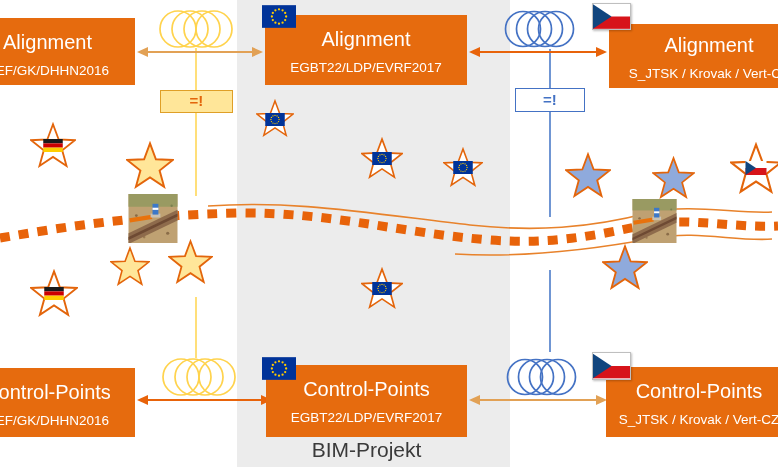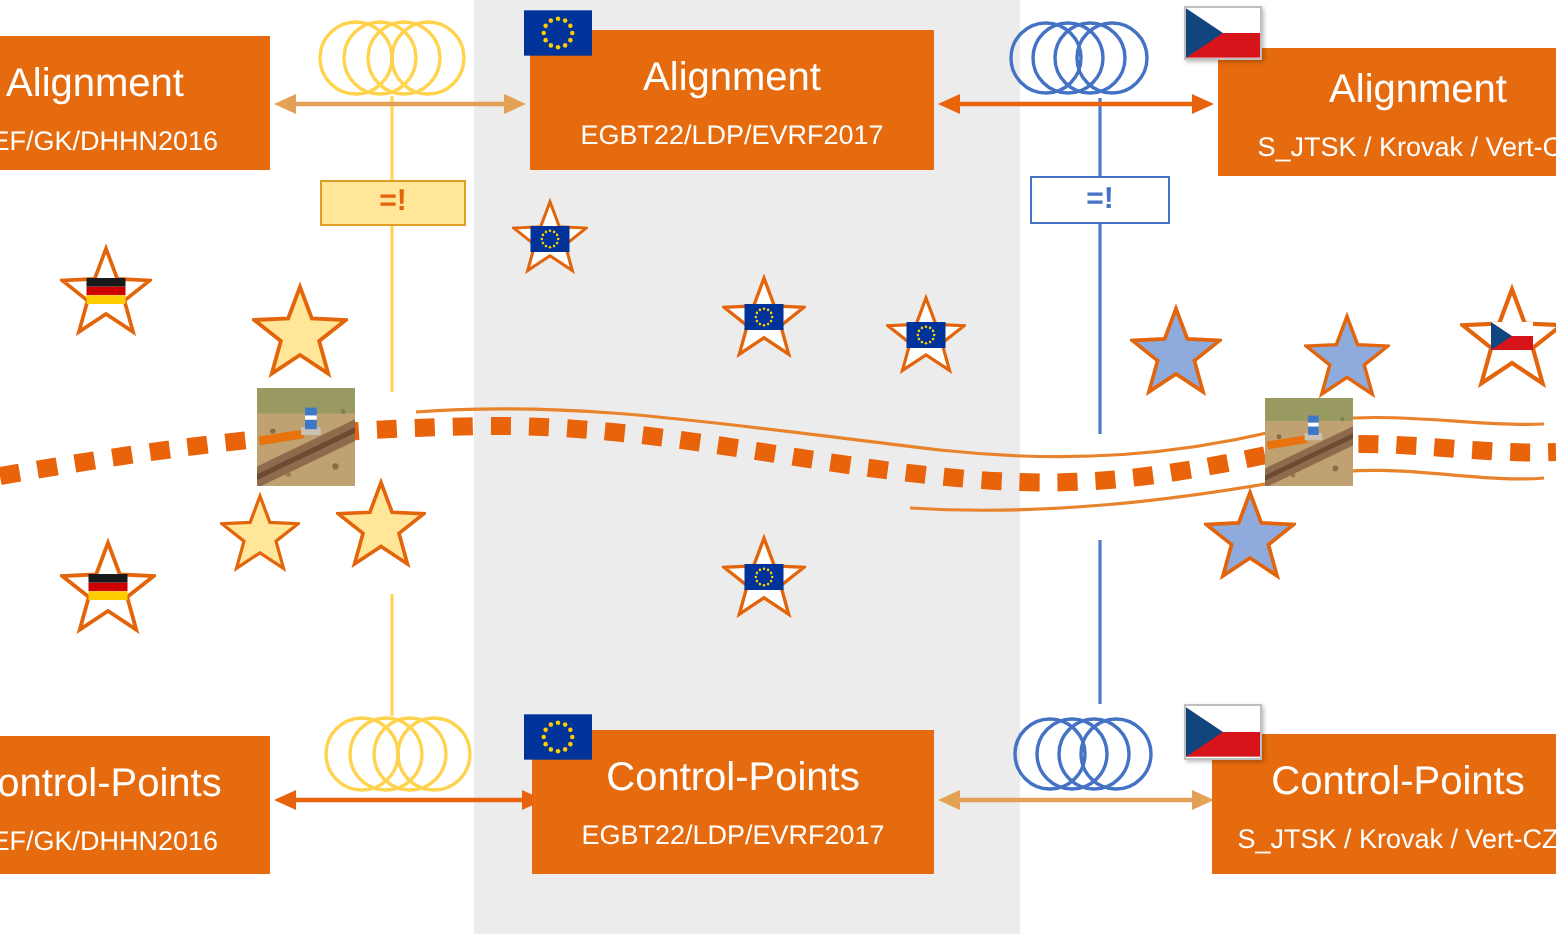--- a/index.html
+++ b/index.html
@@ -232,14 +232,15 @@
     <svg class="box-flag bordered" style="left:-14px; top:-15px;" width="37" height="26">
         <use href="#sym-flag-cz" width="37" height="26"></use>
       </svg>
     <div class="obox-title">Control-Points</div>
     <div class="obox-sub">S_JTSK / Krovak / Vert-CZ</div>
   </div>
 
   <div class="badge badge-yellow" style="left:160px; top:90px; width:73px; height:23px;">=!</div>
   <div class="badge badge-blue" style="left:515px; top:88px; width:70px; height:24px;">=!</div>
 
+  <div class="caption" style="left:266px; top:438px; width:201px;">BIM-Projekt</div>
 
 </div>
 
 </body></html>

